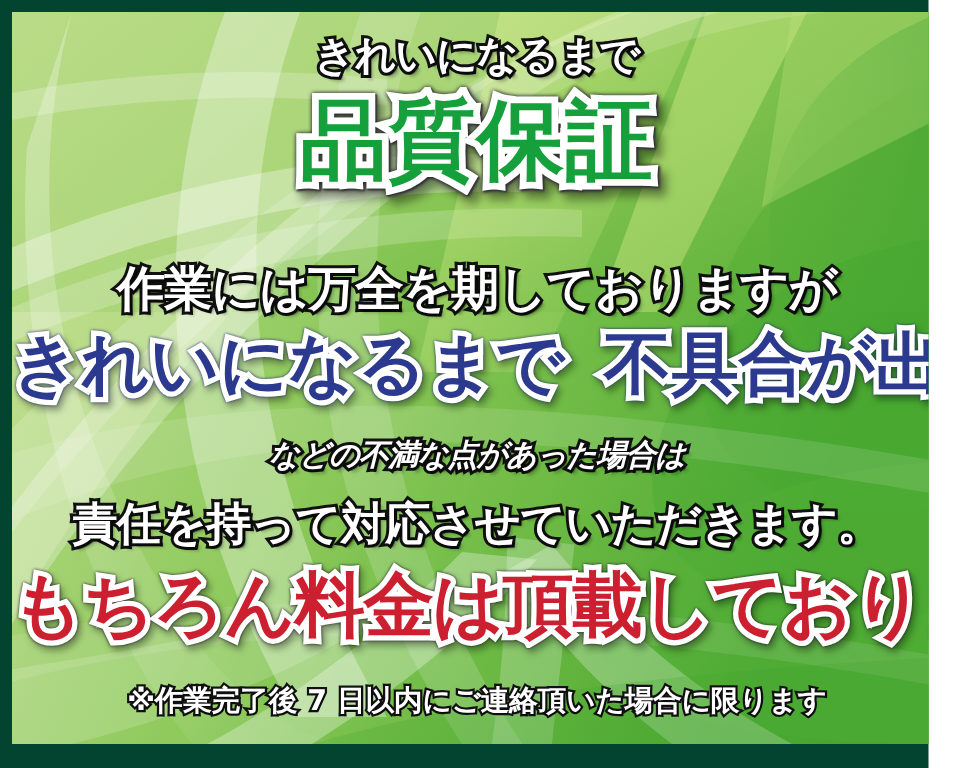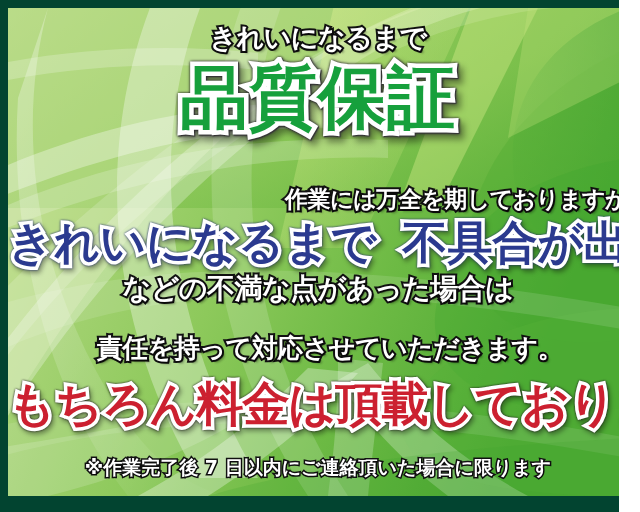--- a/index.html
+++ b/index.html
@@ -92,25 +92,25 @@
     color: #cc2030;
     -webkit-text-stroke: 7px #ffffff;
     paint-order: stroke fill;
     filter:
       drop-shadow(0 0 1.2px #1b1b1b)
       drop-shadow(2px 3px 2px rgba(0,0,0,0.35));
   }
 
   
   #line-kirei      { top: 16px;  font-size: 27px; }
-  #line-hinshitsu  { top: 56px;  font-size: 68px; letter-spacing: 1px; }
-  #line-sagyou     { top: 180px; font-size: 23px; text-align: right; }
+  #line-hinshitsu  { top: 56px;  font-size: 58px; letter-spacing: 1px; }
+  #line-sagyou     { top: 168px; font-size: 32px; }
   #line-problem    { top: 212px; font-size: 45px; letter-spacing: 0px; }
-  #line-nado       { top: 267px; font-size: 28px; }
-  #line-sekinin    { top: 327px; font-size: 26px; padding-left: 12px; }
+  #line-nado       { top: 285px; font-size: 20px; font-style: italic; }
+  #line-sekinin    { top: 327px; font-size: 30px; }
   #line-mochiron   { top: 372px; font-size: 47px; letter-spacing: -1px; }
   #line-note       { top: 450px; font-size: 19px; letter-spacing: 0px; }
 
   .note-thin {
     color: #ffffff;
     -webkit-text-stroke: 3px #111111;
     paint-order: stroke fill;
     text-shadow: 1px 1px 0 rgba(0,0,0,0.35);
   }
 

